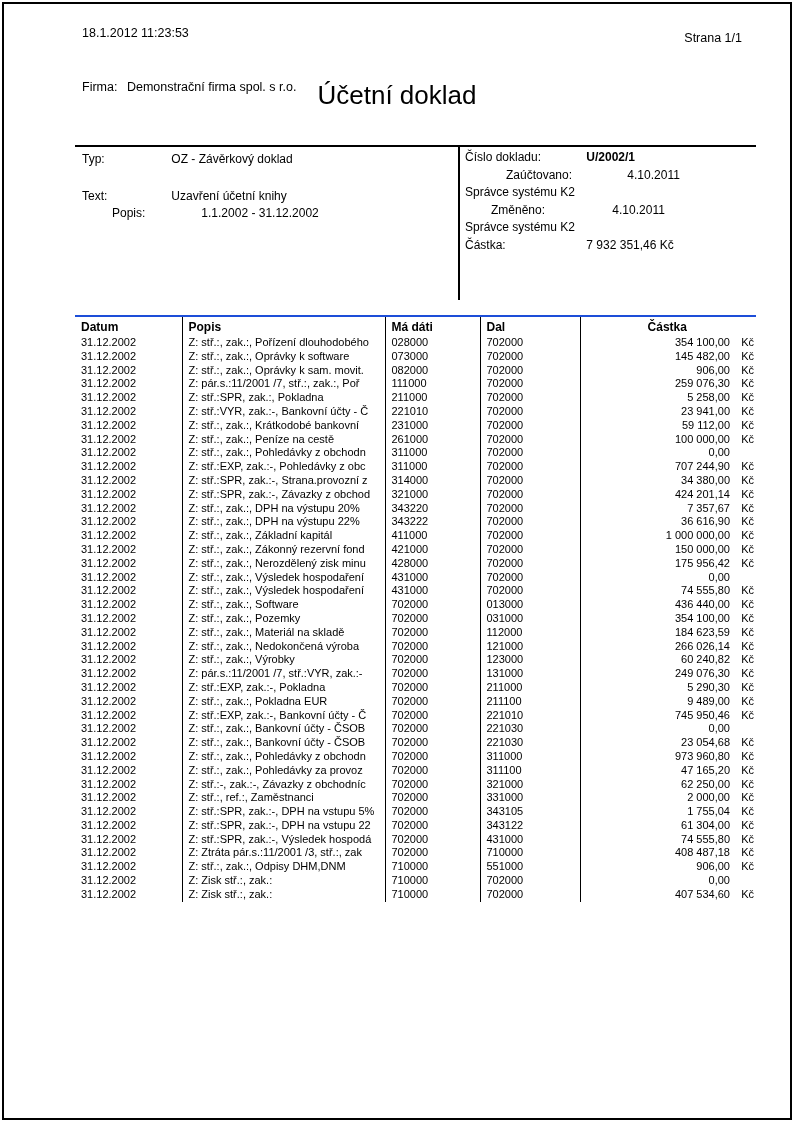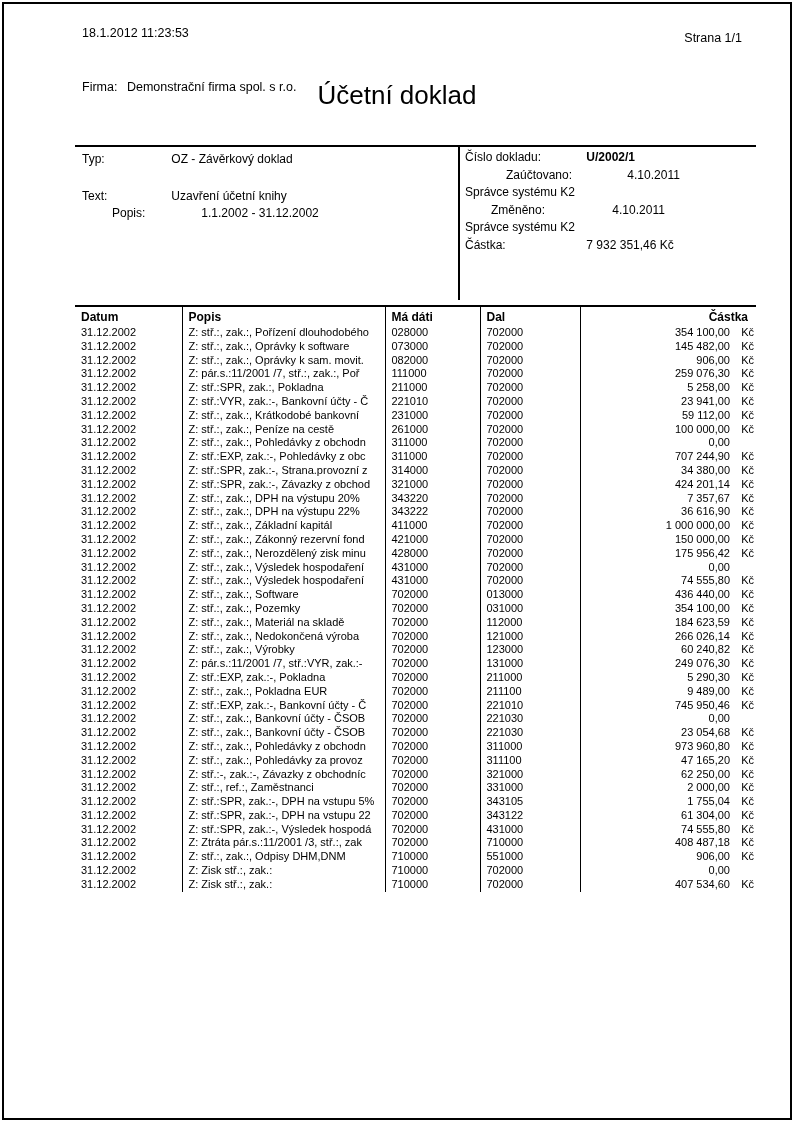--- a/index.html
+++ b/index.html
@@ -14,34 +14,34 @@
   .report-title { left:0; right:0; top:80px; text-align:center; font-size:26px; font-weight:normal; }
   .hline-top { left:75px; top:145px; width:681px; border-top:2px solid #000; height:0; }
   .vline-info { left:458px; top:145px; height:155px; width:0; border-left:2px solid #000; }
   .info-row { font-size:12px; white-space:nowrap; }
   .info-row .lbl { display:inline-block; }
   .ileft .lbl { width:86px; }
   .iright .lbl { width:118px; }
   .bold { font-weight:bold; }
 
   table.doc {
-    position:absolute; left:75px; top:305px; width:681px;
+    position:absolute; left:75px; top:315px; width:681px;
     border-collapse:collapse; table-layout:fixed;
-    border-top:2px solid #000000;
+    border-top:2px solid #1d4ed8;
   }
   table.doc col.c-datum { width:107px; }
   table.doc col.c-popis { width:203px; }
   table.doc col.c-md    { width:95px; }
   table.doc col.c-dal   { width:100px; }
   table.doc col.c-amt   { width:176px; }
   table.doc th {
     font-size:12px; font-weight:bold; text-align:left; height:19px;
     padding:0 3px 0 6px; vertical-align:middle; white-space:nowrap; overflow:hidden;
   }
-  table.doc th.r { text-align:right; padding-right:8px; }
+  table.doc th.r { text-align:center; padding-right:8px; }
   table.doc td {
     font-size:11px; height:13.8px; line-height:13.8px;
     padding:0 2px 0 6px; white-space:nowrap; overflow:hidden; vertical-align:middle;
   }
   table.doc .bl { border-left:1px solid #000; }
   td.amount { padding:0 6px 0 2px; }
   td.amount .wrap { display:flex; justify-content:flex-end; }
   td.amount .amt { text-align:right; }
   td.amount .cur { display:inline-block; width:24px; text-align:right; }
 </style>

